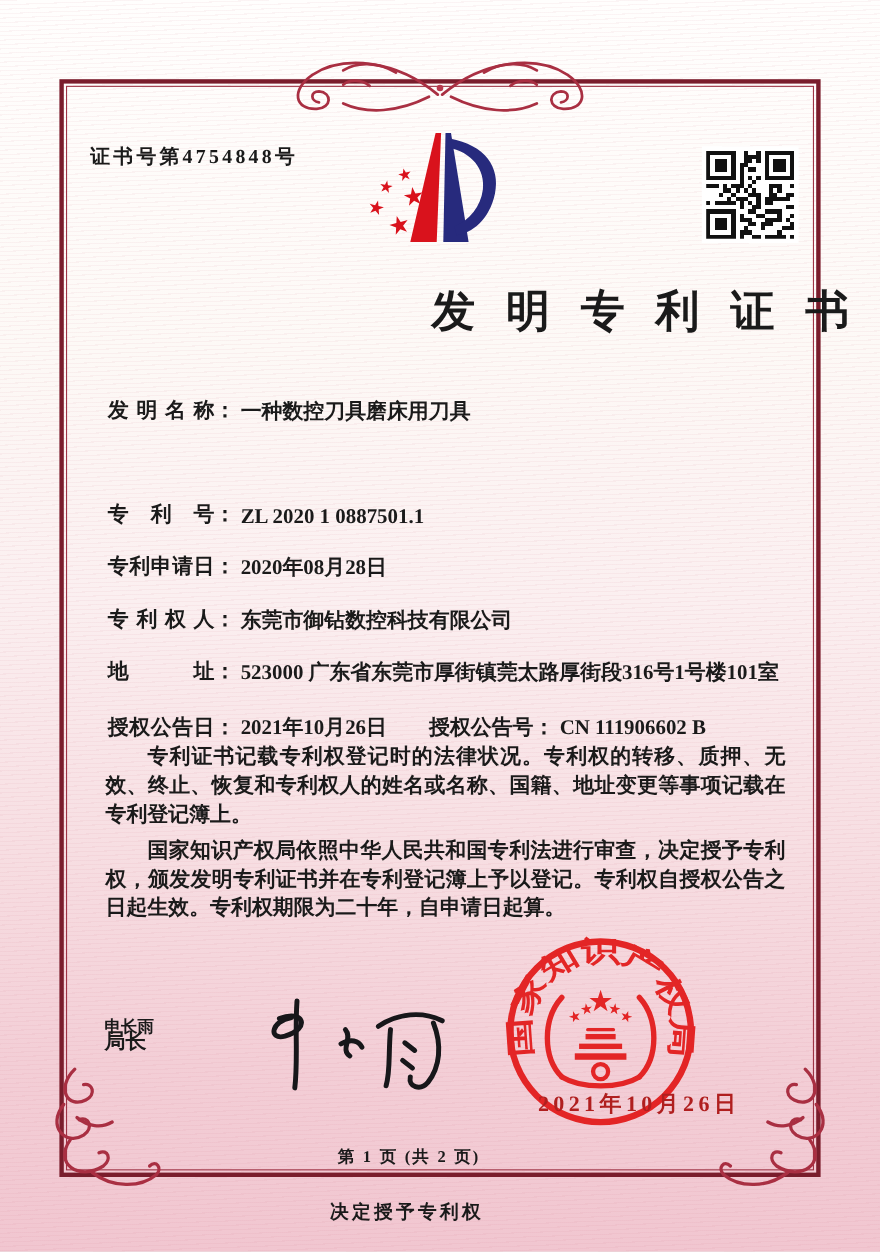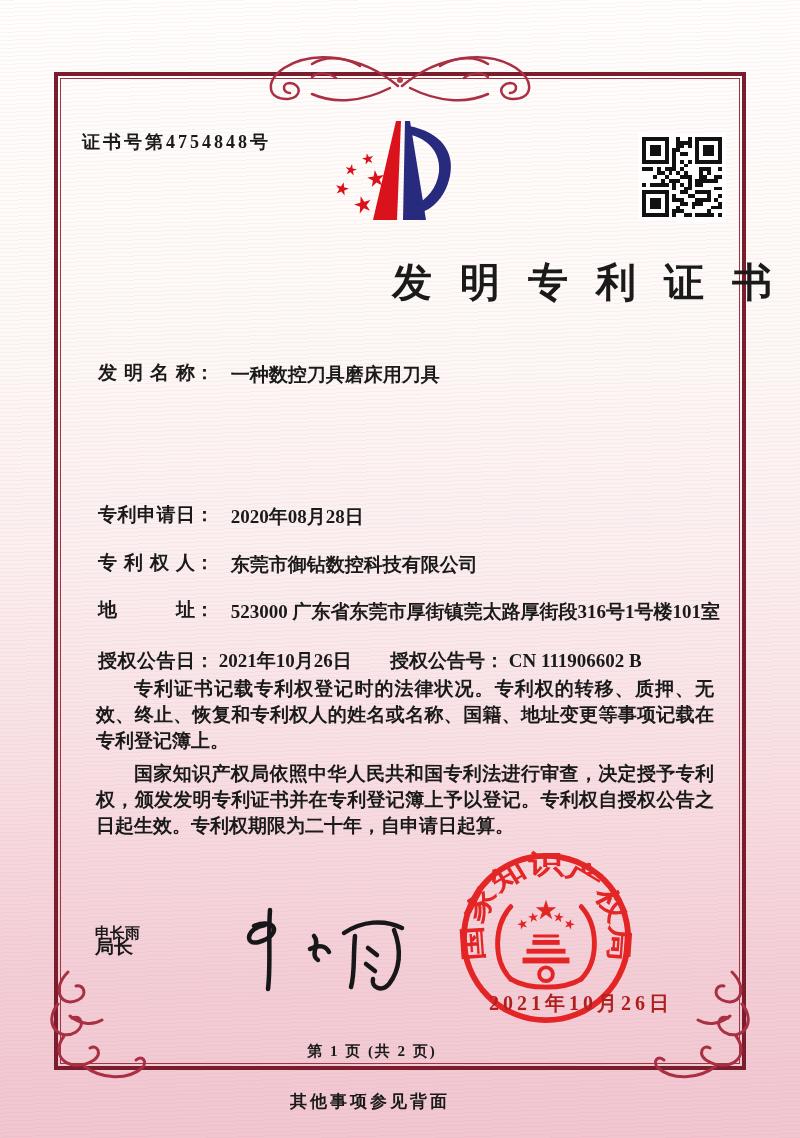--- a/index.html
+++ b/index.html
@@ -32,21 +32,21 @@
     text-align: right; font-size: 40px; font-weight: bold;
     letter-spacing: 28px; padding-left: 28px;
   }
   .frow { position: absolute; left: 98px; font-size: 19px; font-weight: bold; }
   .flabel {
     display: inline-block; width: 97px;
     text-align: justify; text-align-last: justify;
     vertical-align: top;
   }
   .fcolon { vertical-align: top; }
-  .fvalue { display: inline-block; width: 505px; vertical-align: top; line-height: 29px; margin-left: 12px; }
+  .fvalue { display: inline-block; width: 505px; vertical-align: top; line-height: 29px; }
   .grant-no { position: absolute; left: 292px; top: 0; white-space: nowrap; }
   .grant-no .flabel2 { font-weight: bold; }
   .paras { position: absolute; left: 96px; top: 676px; width: 618px; font-size: 19px; font-weight: bold; line-height: 26px; }
   .paras p { text-indent: 2em; margin-bottom: 7px; text-align: justify; }
   .sig-title { position: absolute; left: 95px; top: 934px; font-size: 19px; font-weight: bold; text-align: right; }
   .sig-name  { position: absolute; left: 95px; top: 924px; font-size: 15px; font-weight: bold; }
   .signature { position: absolute; left: 218px; top: 902px; }
   .seal { position: absolute; left: 458px; top: 850px; }
   .seal-date {
     position: absolute; left: 489px; top: 990px;
@@ -349,20 +349,24 @@
       <rect x="18" y="20" width="1" height="1" fill="#111"></rect>
       <rect x="20" y="20" width="1" height="1" fill="#111"></rect>
     </svg>
 
   <div class="title">发明专利证书</div>
 
   <div class="frow" style="top:360px">
     <span class="flabel">发明名称</span><span class="fcolon">：</span>
     <span class="fvalue">一种数控刀具磨床用刀具</span>
   </div>
+  <div class="frow" style="top:455px">
+    <span class="flabel">专利号</span><span class="fcolon">：</span>
+    <span class="fvalue">ZL 2020 1 0887501.1</span>
+  </div>
   <div class="frow" style="top:502px">
     <span class="flabel">专利申请日</span><span class="fcolon">：</span>
     <span class="fvalue">2020年08月28日</span>
   </div>
   <div class="frow" style="top:550px">
     <span class="flabel">专利权人</span><span class="fcolon">：</span>
     <span class="fvalue">东莞市御钻数控科技有限公司</span>
   </div>
   <div class="frow" style="top:597px">
     <span class="flabel">地址</span><span class="fcolon">：</span>
@@ -425,15 +429,15 @@
       <use href="#starS" transform="translate(77,69) scale(5.5) rotate(-8)"></use>
       <use href="#starS" transform="translate(103,69) scale(5.5) rotate(8)"></use>
       <use href="#starS" transform="translate(114,76) scale(5.5) rotate(18)"></use>
     </g>
   </svg>
 
   <div class="seal-date">2021年10月26日</div>
 
   <div class="page-info">第 1 页 (共 2 页)</div>
 
-  <div class="back-note">其他事项参见背面</div>
+  <div class="back-note">决定授予专利权</div>
 
 </div>
 
 </body></html>

